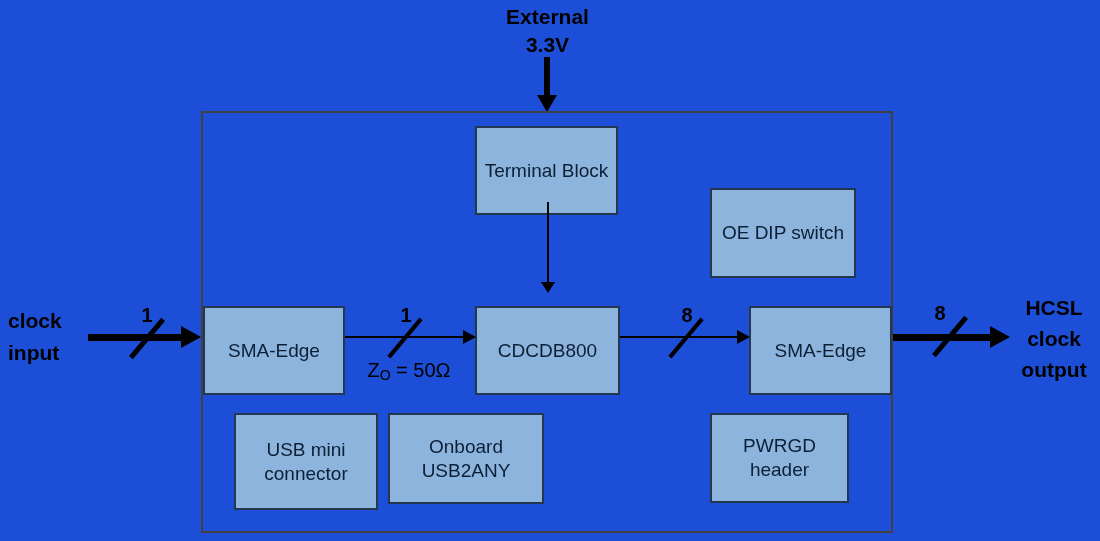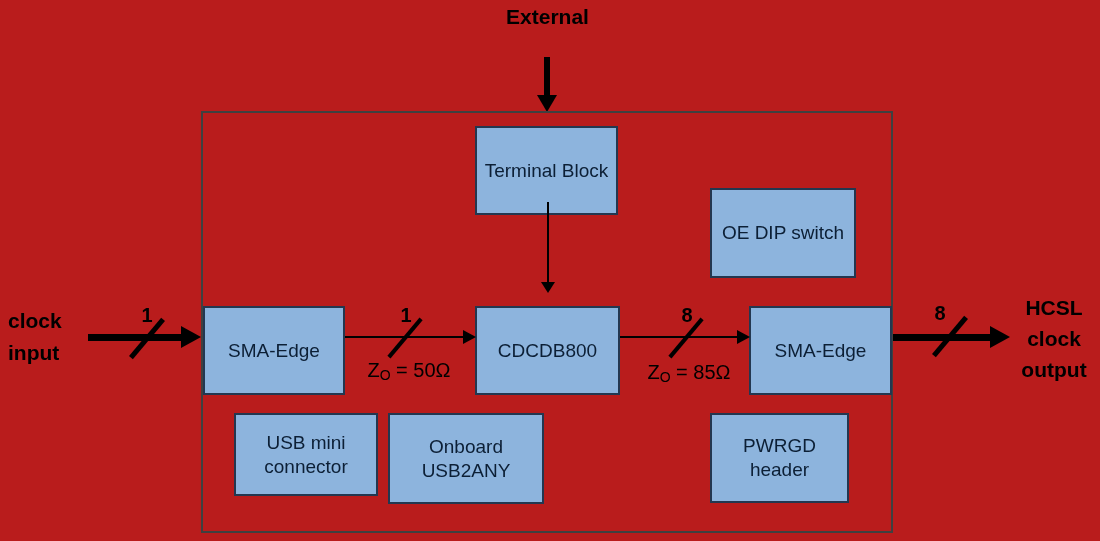--- a/index.html
+++ b/index.html
@@ -5,21 +5,21 @@
   :root {
     --block-fill: #8db4dd;
     --block-border: #233750;
     --block-text: #0c1f35;
     --board-border: #404040;
     --line-color: #000000;
   }
   * { box-sizing: border-box; }
   body { margin: 0; background: #ffffff; font-family: "Liberation Sans", sans-serif; }
   .stage {
-    position: relative; width: 1100px; height: 541px; background: #b91c1c; overflow: hidden;
+    position: relative; width: 1100px; height: 541px; background: #1d4ed8; overflow: hidden;
   }
   .board {
     position: absolute; left: 201px; top: 111px; width: 692px; height: 422px;
     border: 2px solid var(--board-border); background: transparent;
   }
   .block {
     position: absolute; background: var(--block-fill); border: 2px solid var(--block-border);
     display: flex; flex-direction: column; align-items: center; justify-content: center;
     color: var(--block-text); font-size: 19px; line-height: 24px; text-align: center; margin-top: 13px;
   }
@@ -63,20 +63,21 @@
   .slash-thick { height: 5px; }
   .slash-thin { height: 4px; }
 </style>
 </head>
 <body>
 
 <div class="stage">
 
   <div class="outer-label centered" style="left:470px; top:3px; width:155px;">
     <div>External</div>
+    <div>3.3V</div>
   </div>
   <div class="vline" style="left:544px; top:57px; width:6px; height:40px;"></div>
   <div class="arrowhead-down-big" style="left:537px; top:95px;"></div>
 
   <div class="board"></div>
 
   <div class="block" style="left:475px; top:113px; width:143px; height:89px;">
     <span>Terminal Block</span>
   </div>
 
@@ -89,21 +90,21 @@
   </div>
 
   <div class="block" style="left:475px; top:293px; width:145px; height:89px;">
     <span>CDCDB800</span>
   </div>
 
   <div class="block" style="left:749px; top:293px; width:143px; height:89px;">
     <span>SMA-Edge</span>
   </div>
 
-  <div class="block" style="left:234px; top:400px; width:144px; height:83px;">
+  <div class="block" style="left:234px; top:400px; width:144px; height:97px;">
     <span>USB mini</span>
     <span>connector</span>
   </div>
 
   <div class="block" style="left:388px; top:400px; width:156px; height:91px;">
     <span>Onboard</span>
     <span>USB2ANY</span>
   </div>
 
   <div class="block" style="left:710px; top:400px; width:139px; height:90px;">
@@ -128,23 +129,20 @@
   <div class="slash slash-thin" style="left:380px; top:336px;"></div>
   <div class="bus-num" style="left:386px; top:304px;">1</div>
   <div class="zo-label" style="left:334px; top:359px;">
     <span>Z</span><span class="zo-sub">O</span><span> = 50Ω</span>
   </div>
 
   <div class="hline" style="left:620px; top:336px; width:121px; height:2px;"></div>
   <div class="arrowhead-right-small" style="left:737px; top:330px;"></div>
   <div class="slash slash-thin" style="left:661px; top:336px;"></div>
   <div class="bus-num" style="left:667px; top:304px;">8</div>
-  <div class="zo-label" style="left:614px; top:361px;">
-    <span>Z</span><span class="zo-sub">O</span><span> = 85Ω</span>
-  </div>
 
   <div class="hline" style="left:893px; top:334px; width:99px; height:7px;"></div>
   <div class="arrowhead-right-big" style="left:990px; top:326px;"></div>
   <div class="slash slash-thick" style="left:925px; top:334px;"></div>
   <div class="bus-num" style="left:920px; top:302px;">8</div>
   <div class="outer-label centered" style="left:1008px; top:292px; width:92px; line-height:31px;">
     <div>HCSL</div>
     <div>clock</div>
     <div>output</div>
   </div>

